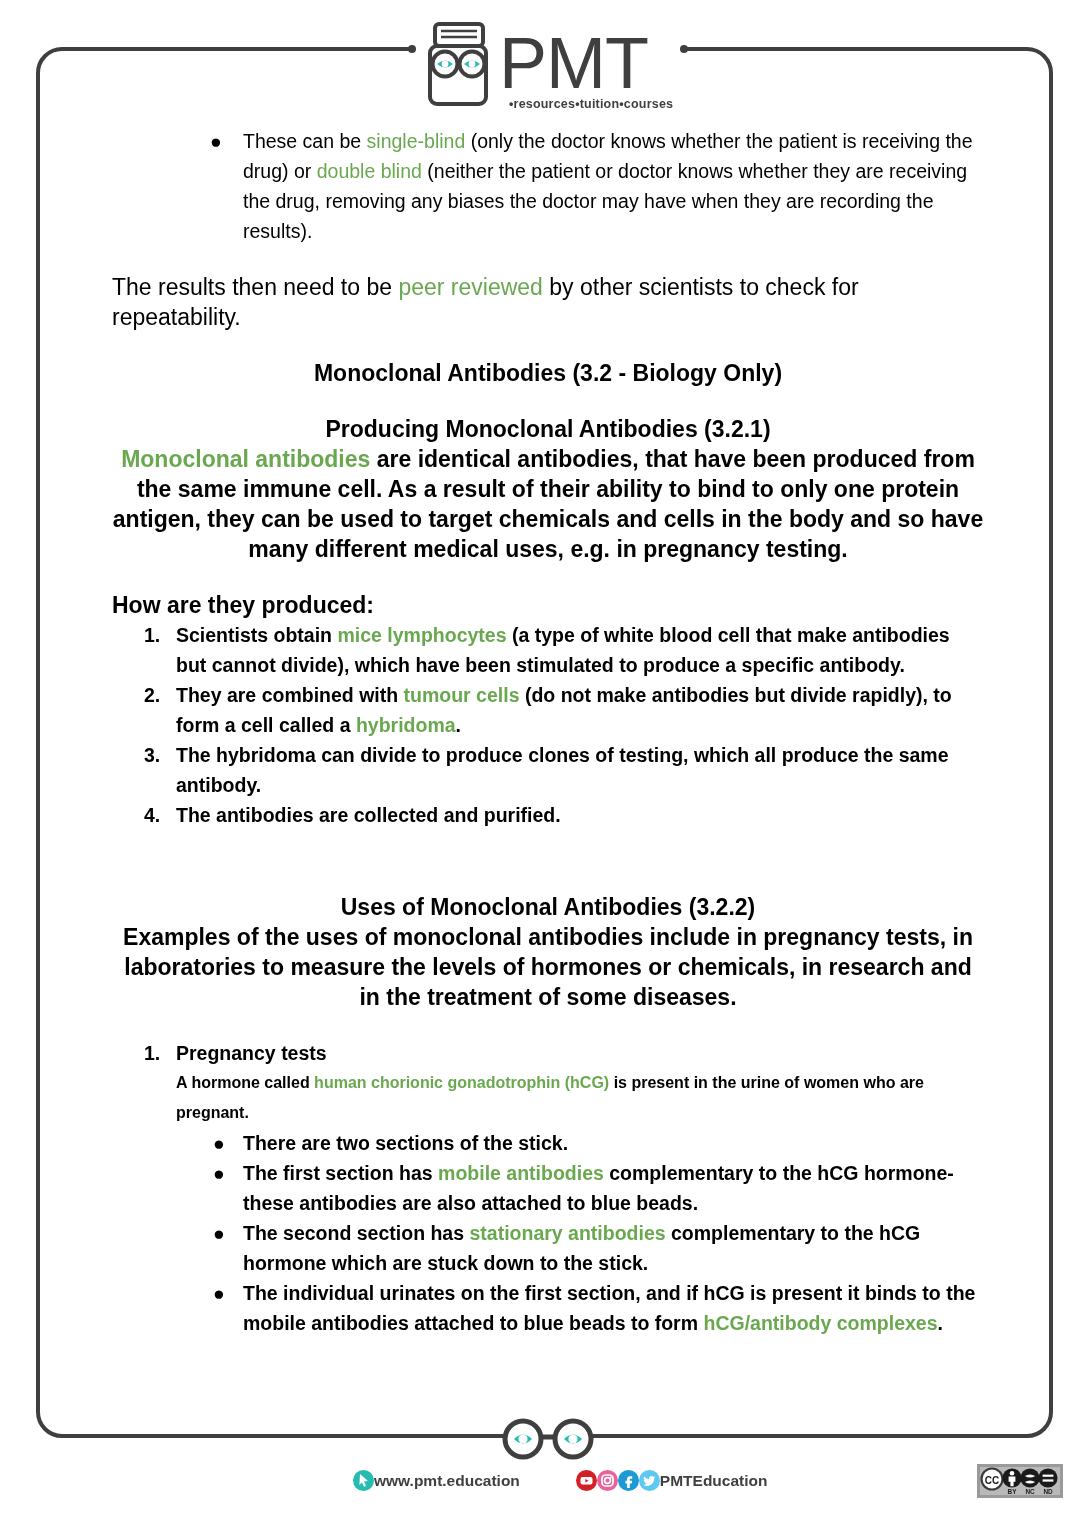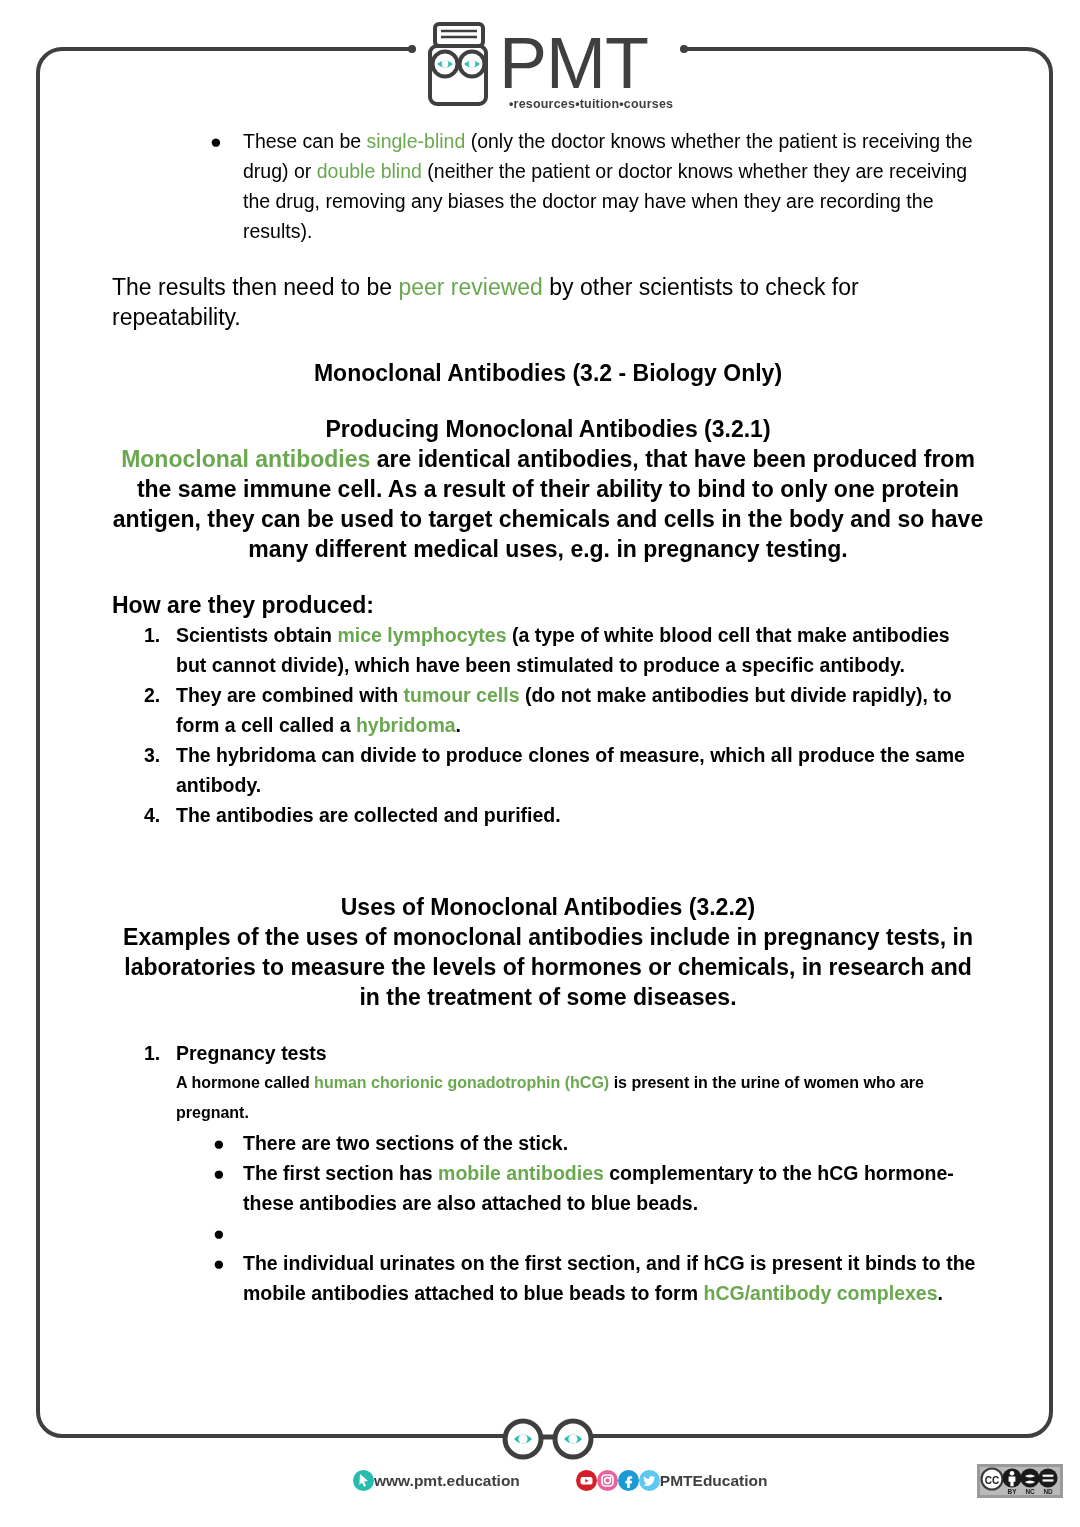--- a/index.html
+++ b/index.html
@@ -229,21 +229,21 @@
       <div class="row num bold">
         <span class="marker">1.</span>
         <span class="body"><span>Scientists obtain </span><span class="green">mice lymphocytes</span><span> (a type of white blood cell that make antibodies but cannot divide), which have been stimulated to produce a specific antibody.</span></span>
       </div>
       <div class="row num bold">
         <span class="marker">2.</span>
         <span class="body"><span>They are combined with </span><span class="green">tumour cells</span><span> (do not make antibodies but divide rapidly), to form a cell called a </span><span class="green">hybridoma</span><span>.</span></span>
       </div>
       <div class="row num bold">
         <span class="marker">3.</span>
-        <span class="body">The hybridoma can divide to produce clones of measure, which all produce the same antibody.</span>
+        <span class="body">The hybridoma can divide to produce clones of testing, which all produce the same antibody.</span>
       </div>
       <div class="row num bold">
         <span class="marker">4.</span>
         <span class="body">The antibodies are collected and purified.</span>
       </div>
     </div>
 
     <div class="spacer-xl"></div>
 
     <p class="para bold center">Uses of Monoclonal Antibodies (3.2.2)</p>
@@ -261,20 +261,21 @@
       <div class="row lvl2 bold">
         <span class="marker">●</span>
         <span class="body">There are two sections of the stick.</span>
       </div>
       <div class="row lvl2 bold">
         <span class="marker">●</span>
         <span class="body"><span>The first section has </span><span class="green">mobile antibodies</span><span> complementary to the hCG hormone- these antibodies are also attached to blue beads.</span></span>
       </div>
       <div class="row lvl2 bold">
         <span class="marker">●</span>
+        <span class="body"><span>The second section has </span><span class="green">stationary antibodies</span><span> complementary to the hCG hormone which are stuck down to the stick.</span></span>
       </div>
       <div class="row lvl2 bold">
         <span class="marker">●</span>
         <span class="body"><span>The individual urinates on the first section, and if hCG is present it binds to the mobile antibodies attached to blue beads to form </span><span class="green">hCG/antibody complexes</span><span>.</span></span>
       </div>
     </div>
 
   </div>
 
   <div class="glasses">

